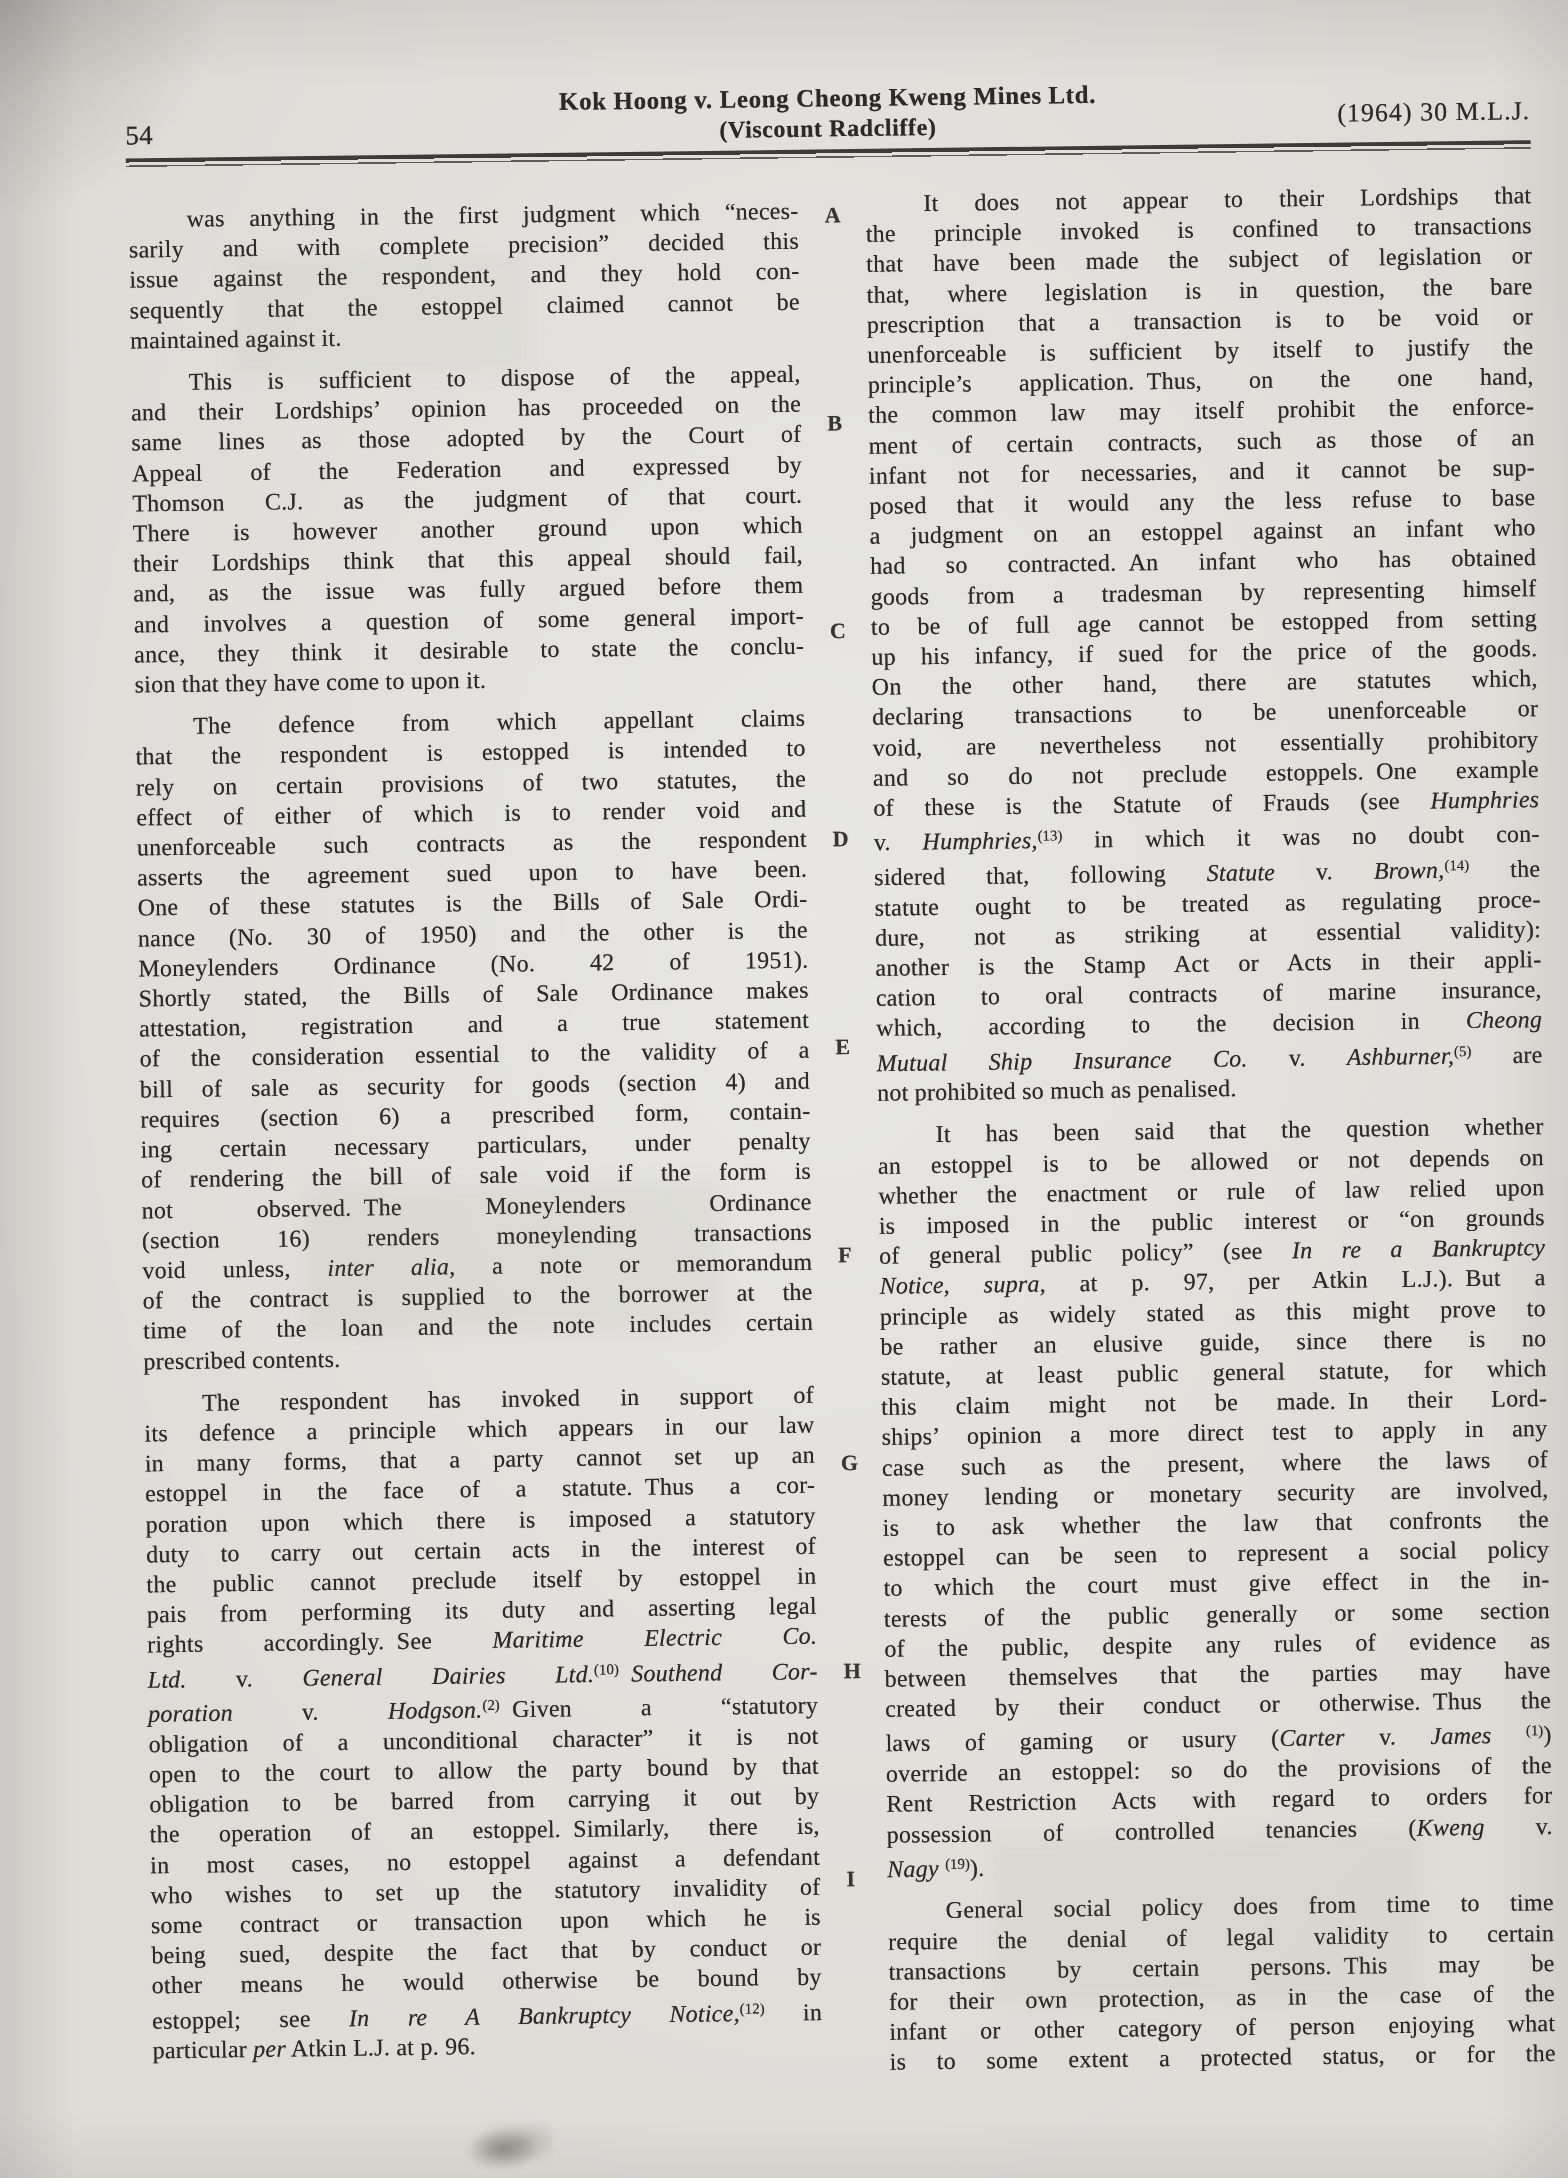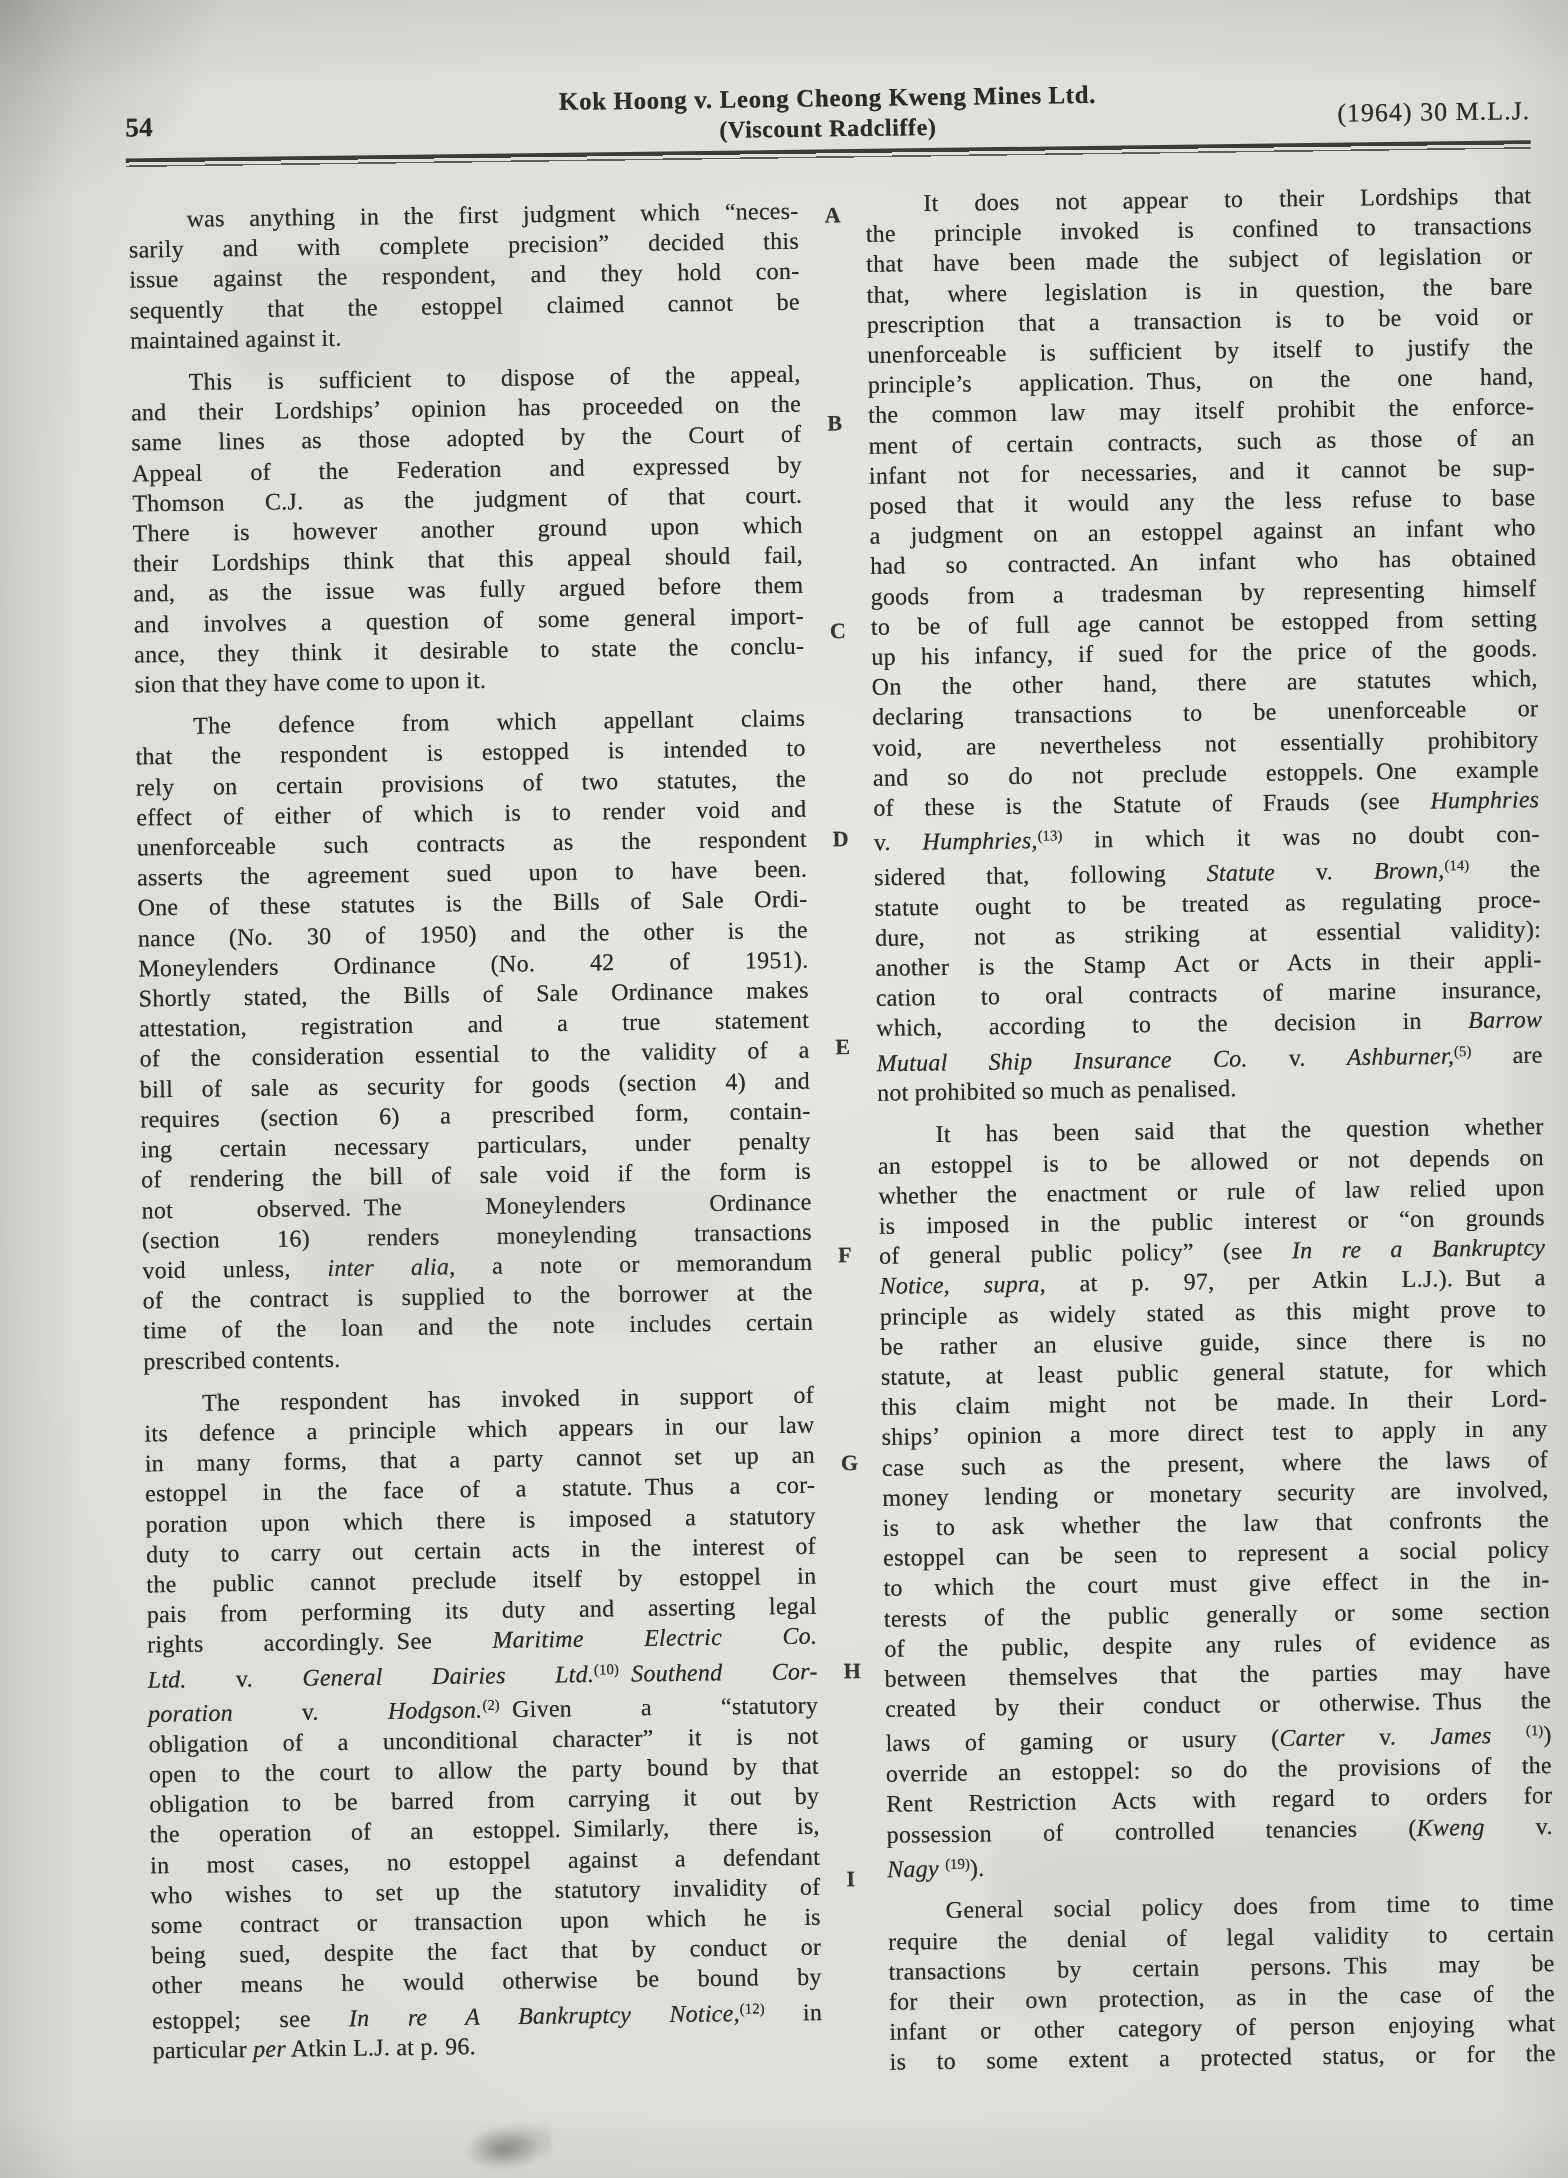--- a/index.html
+++ b/index.html
@@ -19,23 +19,22 @@
   .content{
     position:absolute;inset:0;
     transform:rotate(-0.75deg);
     transform-origin:50% 50%;
   }
   .txt{
     text-shadow:0 0 0.7px rgba(43,42,38,0.65);
     letter-spacing:0.25px;
   }
   .page-number{
-    position:absolute;left:138px;top:104px;
+    position:absolute;left:138px;top:112px;
     font-size:27px;
-    font-weight:bold;
   }
   .head-center{
     position:absolute;left:138px;top:84px;width:1405px;
     text-align:center;font-weight:bold;
   }
   .head-case{font-size:25px;line-height:30px;letter-spacing:0.6px;}
   .head-judge{font-size:24px;line-height:30px;letter-spacing:0.6px;}
   .head-cite{
     position:absolute;right:25px;top:106px;
     font-size:26px;letter-spacing:1px;
@@ -191,21 +190,21 @@
           <div class="line">declaring transactions to be unenforceable or</div>
           <div class="line">void, are nevertheless not essentially prohibitory</div>
           <div class="line">and so do not preclude estoppels. One example</div>
           <div class="line">of these is the Statute of Frauds (see <i>Humphries</i></div>
           <div class="line">v. <i>Humphries,</i><sup>(13)</sup> in which it was no doubt con-</div>
           <div class="line">sidered that, following <i>Statute</i> v. <i>Brown,</i><sup>(14)</sup> the</div>
           <div class="line">statute ought to be treated as regulating proce-</div>
           <div class="line">dure, not as striking at essential validity):</div>
           <div class="line">another is the Stamp Act or Acts in their appli-</div>
           <div class="line">cation to oral contracts of marine insurance,</div>
-          <div class="line">which, according to the decision in <i>Barrow</i></div>
+          <div class="line">which, according to the decision in <i>Cheong</i></div>
           <div class="line"><i>Mutual Ship Insurance Co.</i> v. <i>Ashburner,</i><sup>(5)</sup> are</div>
           <div class="line last">not prohibited so much as penalised.</div>
         </div>
         <div class="para">
           <div class="line first">It has been said that the question whether</div>
           <div class="line">an estoppel is to be allowed or not depends on</div>
           <div class="line">whether the enactment or rule of law relied upon</div>
           <div class="line">is imposed in the public interest or “on grounds</div>
           <div class="line">of general public policy” (see <i>In re a Bankruptcy</i></div>
           <div class="line"><i>Notice, supra,</i> at p. 97, per Atkin L.J.). But a</div>

